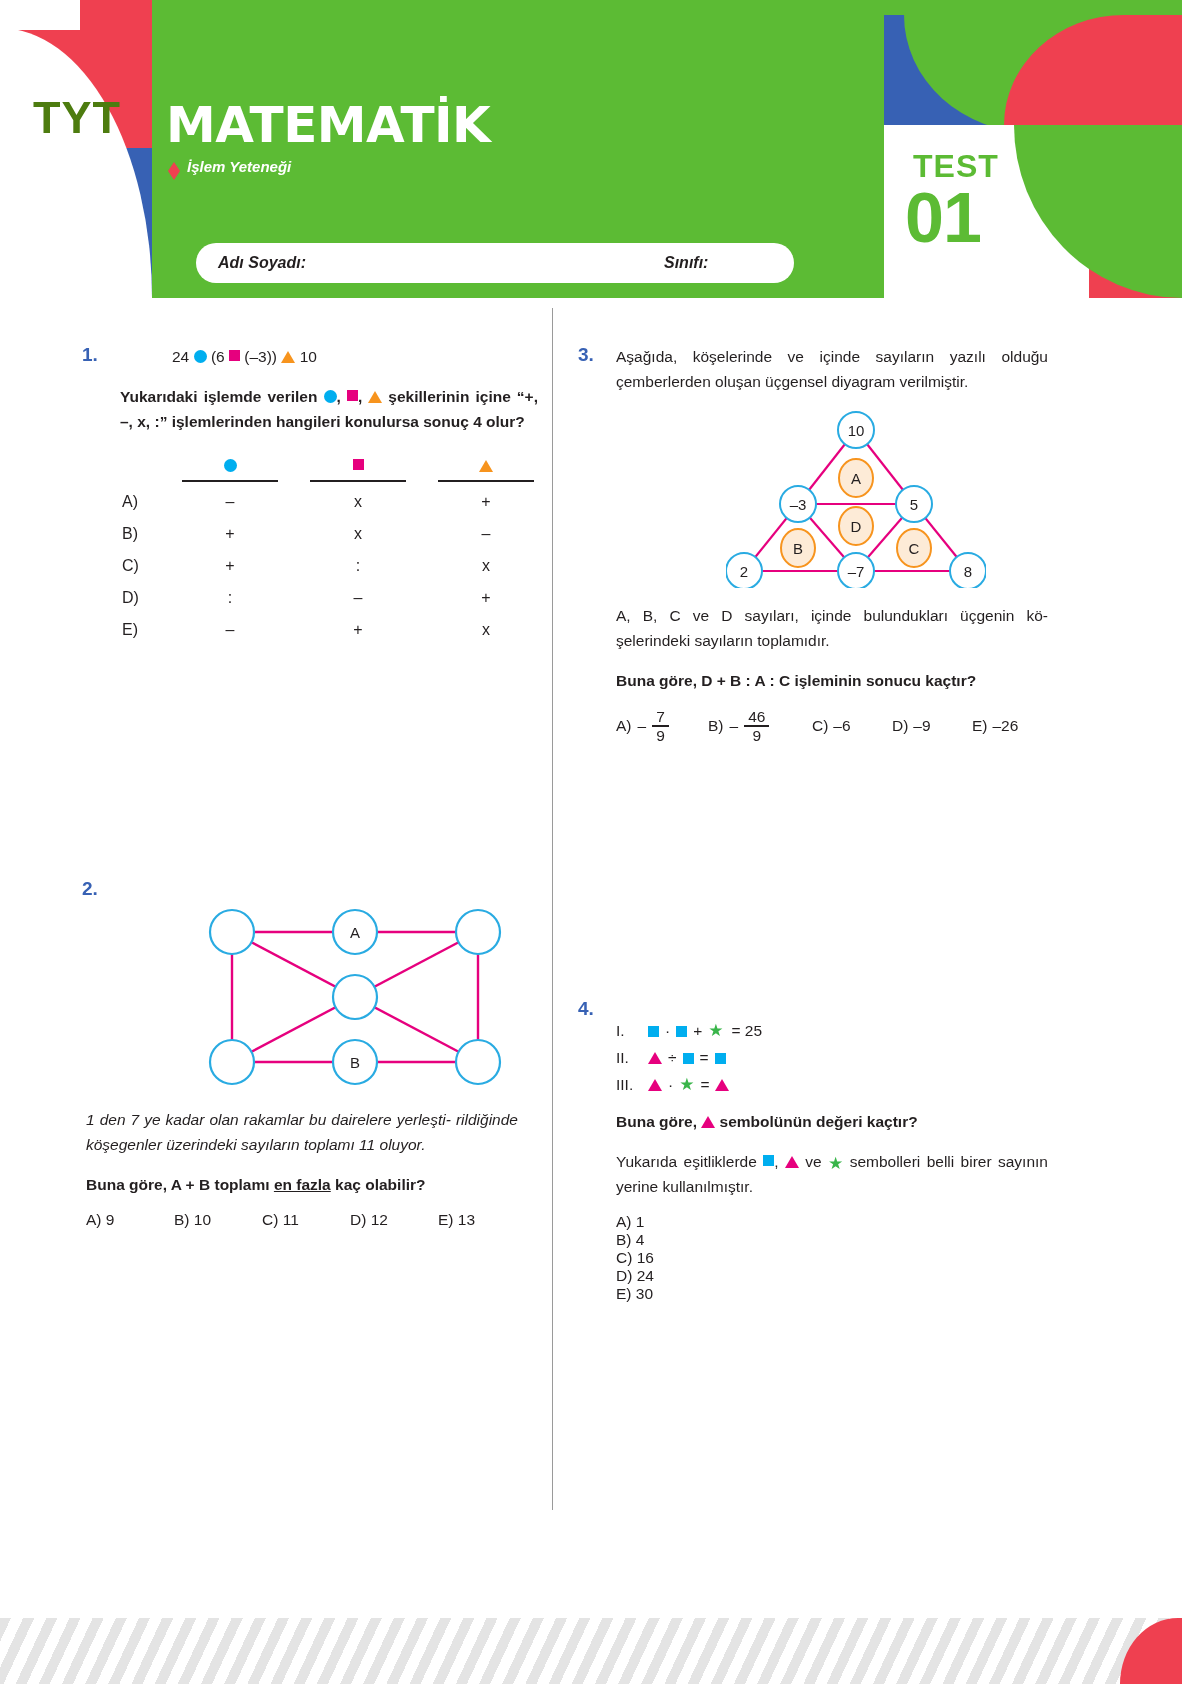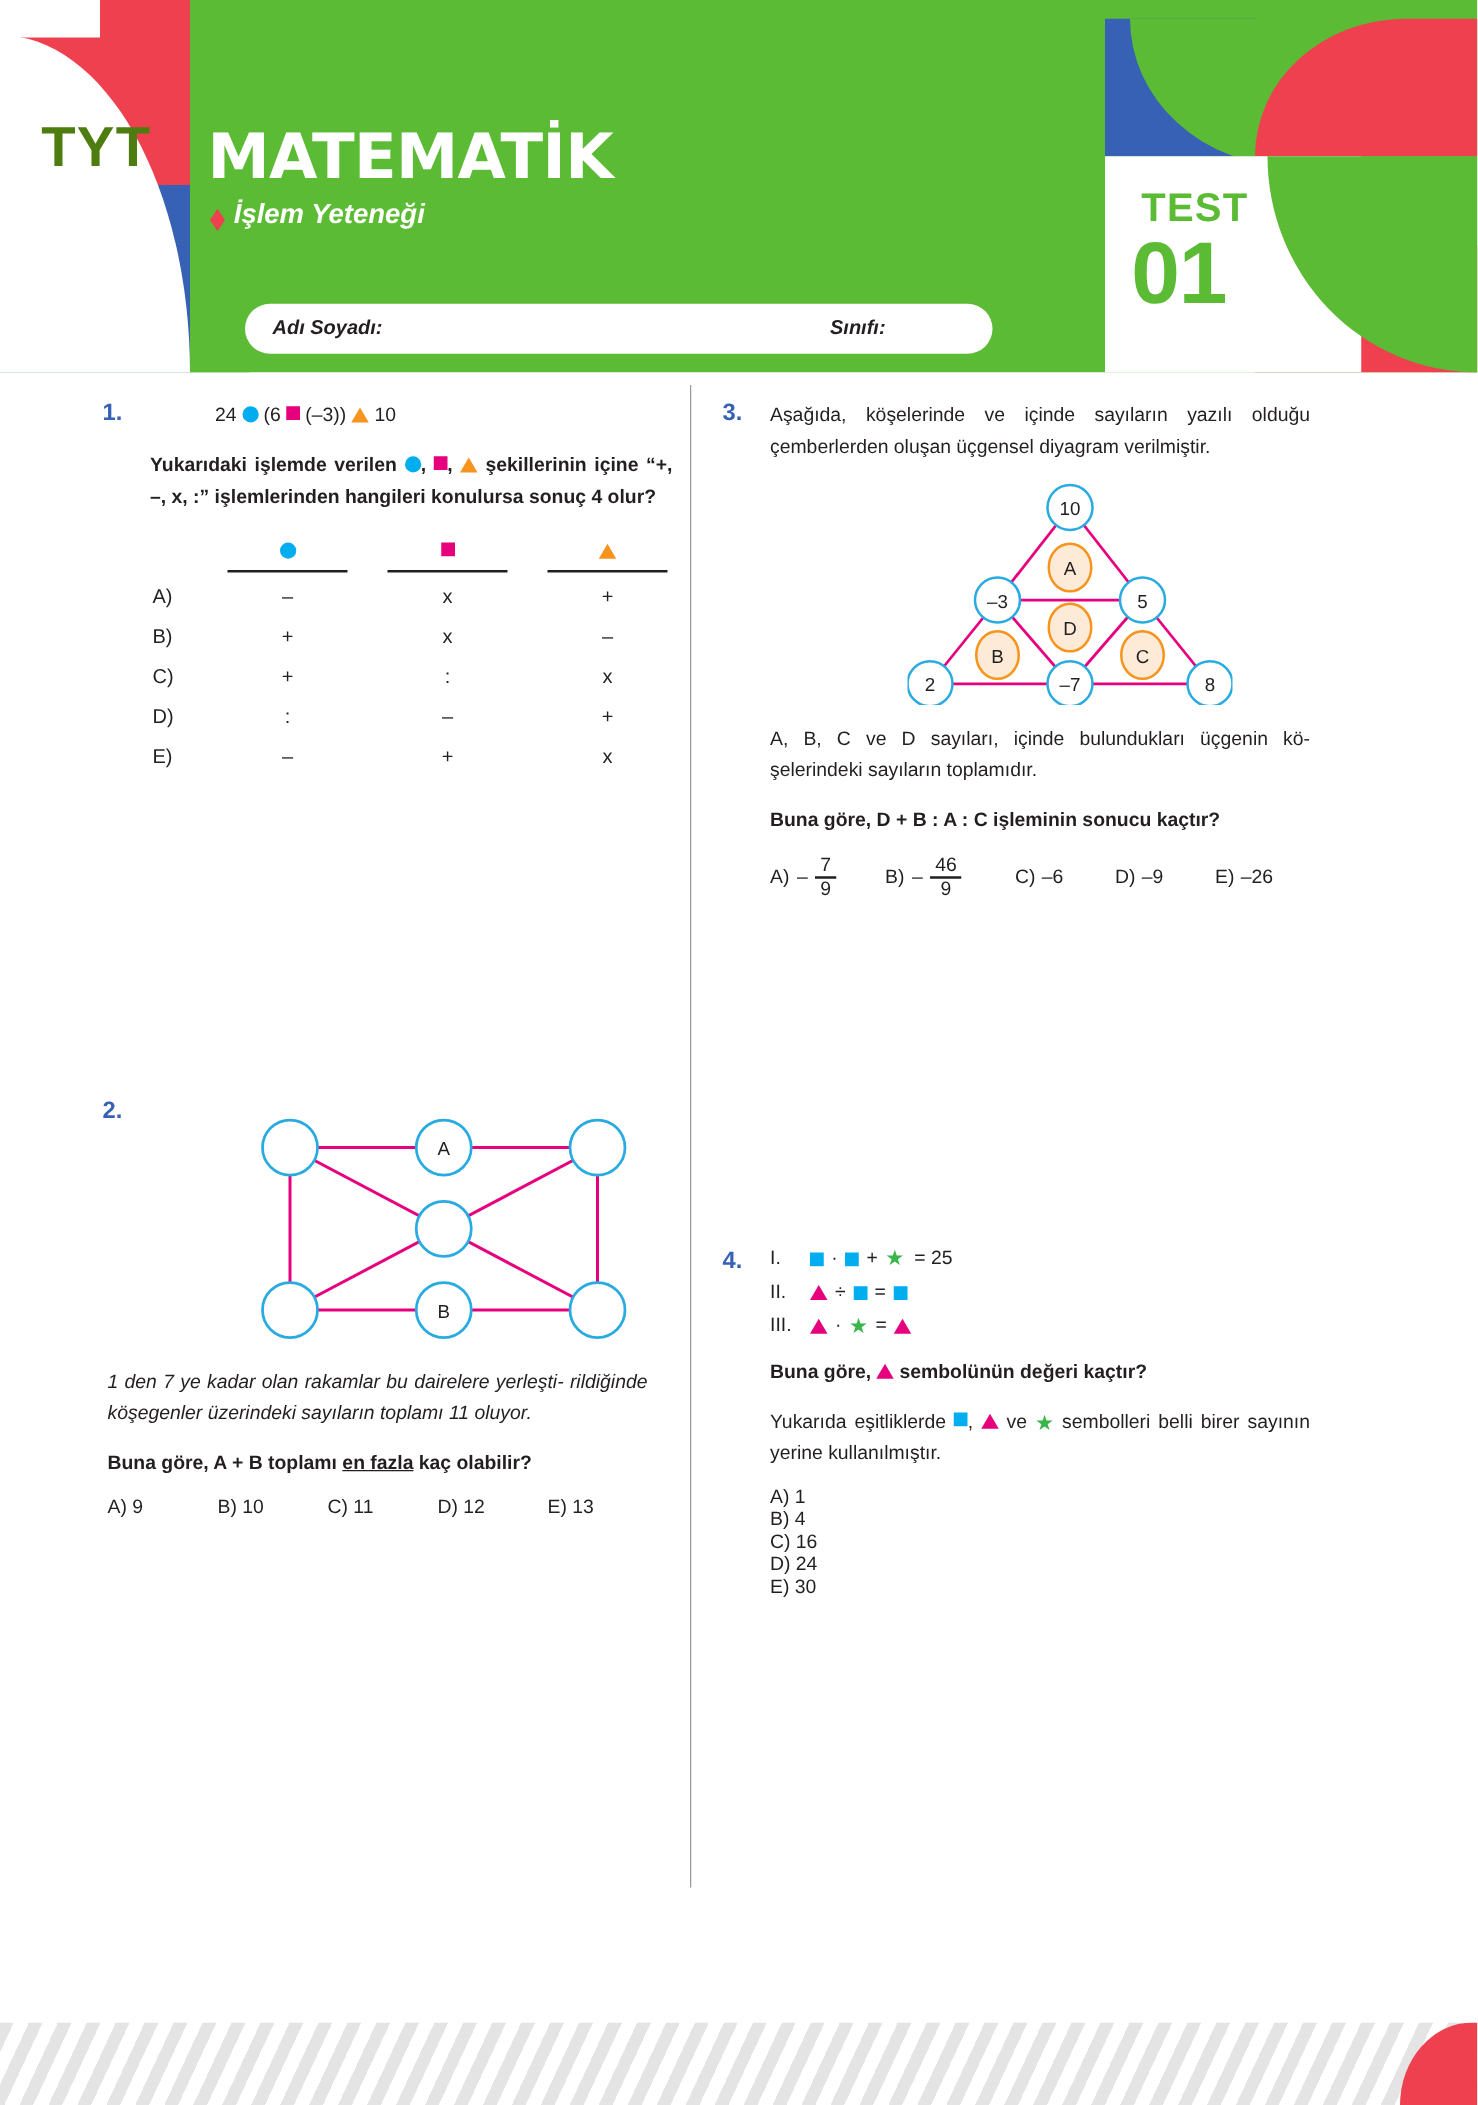--- a/index.html
+++ b/index.html
@@ -56,21 +56,21 @@
     width:0;height:0;
     border-left:6px solid transparent; border-right:6px solid transparent;
     border-bottom:9px solid #ef4050;
     position:relative;
   }
   .sub-dia::after{
     content:""; position:absolute; left:-6px; top:9px;
     border-left:6px solid transparent; border-right:6px solid transparent;
     border-top:9px solid #ef4050;
   }
-  .sub-label { font-size:22px; font-weight:bold; color:#fff; font-style:italic; }
+  .sub-label { font-size:15px; font-weight:bold; color:#fff; font-style:italic; }
 
   
   .hdr-blue-r {
     position:absolute; left:884px; top:15px; width:120px; height:110px;
     background:#3761b4;
   }
   .hdr-blue-r-mask {
     position:absolute; left:904px; top:15px; width:130px; height:118px;
     background:#5cbb34; border-bottom-left-radius:130px 118px;
   }
@@ -116,21 +116,21 @@
     position:absolute; left:552px; top:10px; width:1px; height:1202px; background:#9a9a9a;
   }
   .col { position:absolute; top:0; width:480px; }
   .col-left { left:82px; }
   .col-right { left:578px; }
 
   .q { position:relative; }
   .qnum {
     position:absolute; left:0; top:0; font-size:19px; font-weight:bold; color:#3761b4;
   }
-  .qbody { margin-left:38px; }
+  .qbody { margin-left:38px;margin-top:24px; }
 
   .txt { font-size:15.5px; line-height:1.62; color:#231f20; }
   .txt.b { font-weight:bold; }
   .just { text-align:justify; }
   .mt14 { margin-top:15px; }
   .mt20 { margin-top:21px; }
 
   
   .sq { display:inline-block; width:11px; height:11px; vertical-align:1px; }
   .sq.mag { background:#e6007e; }

